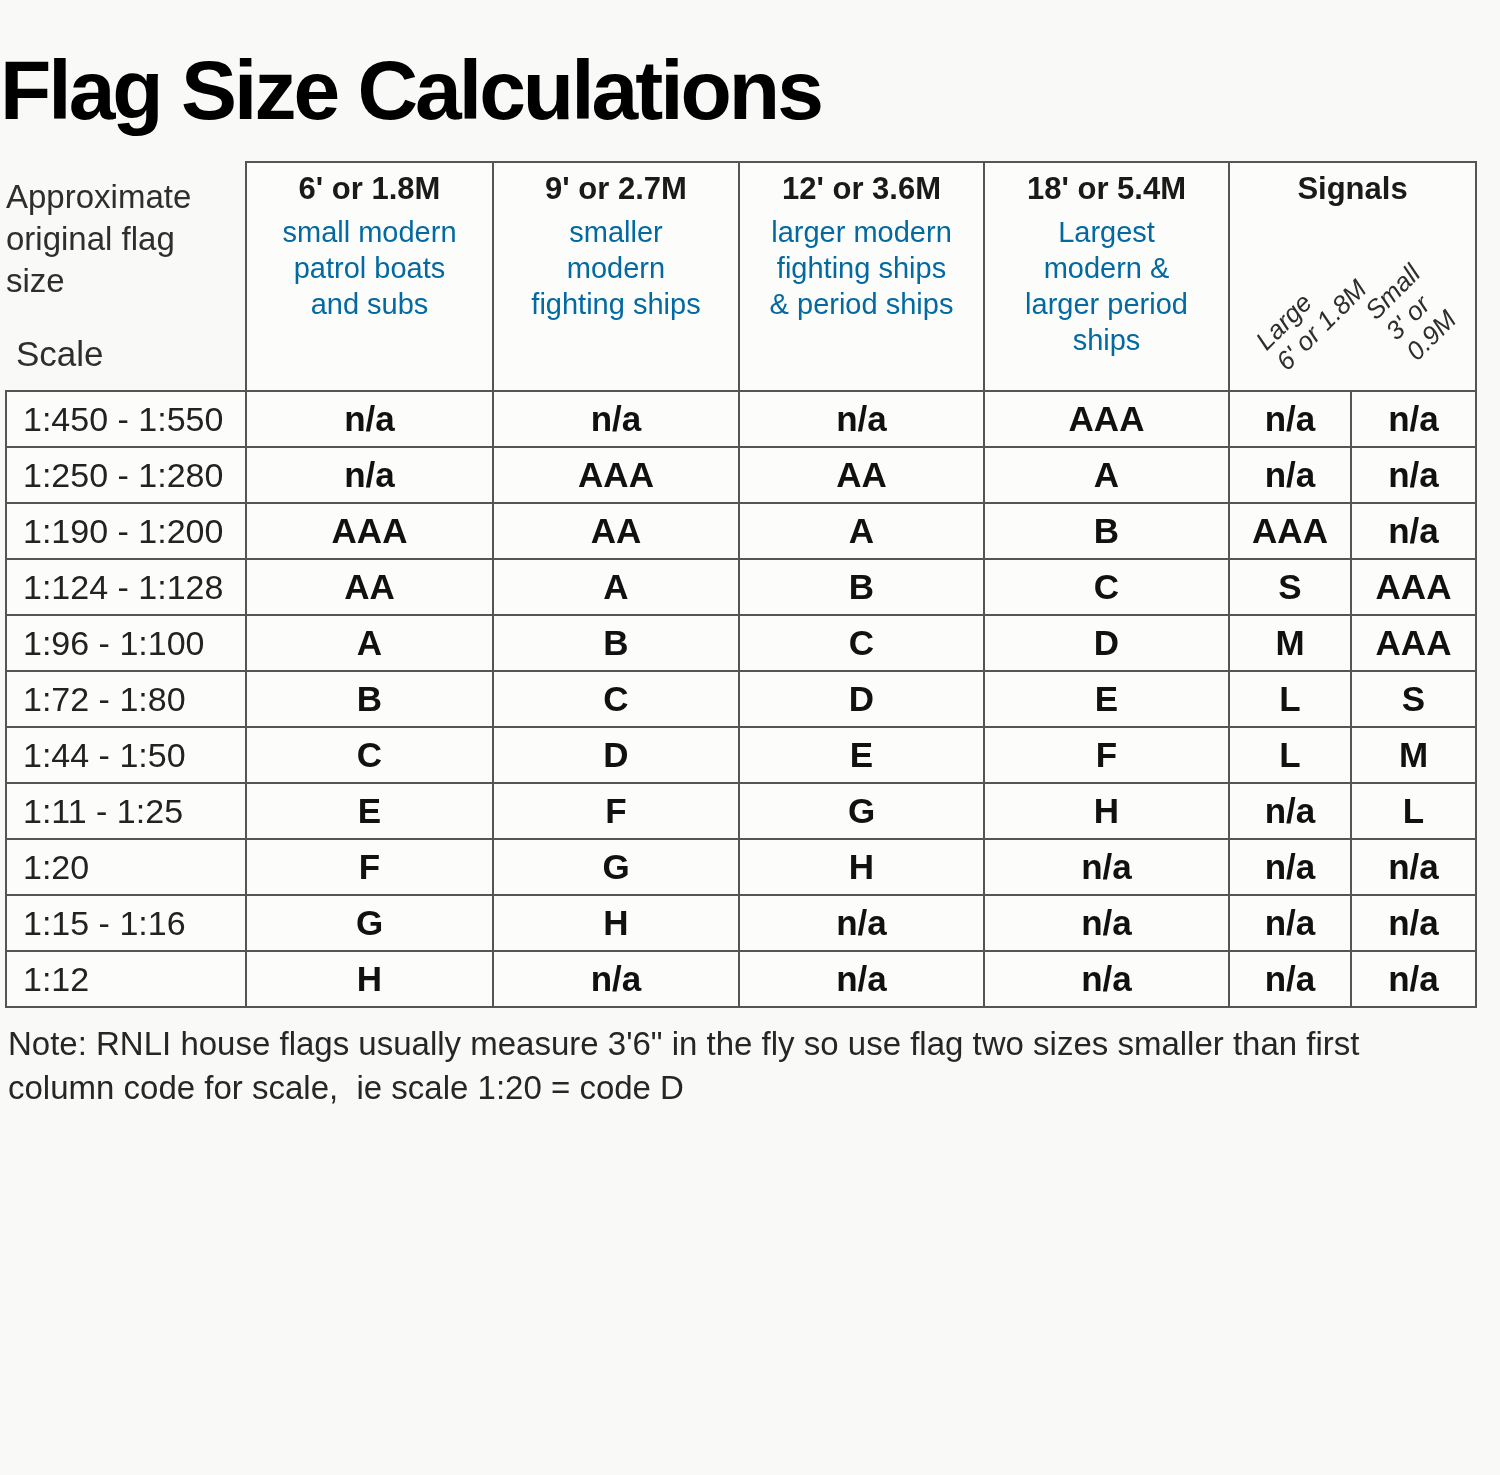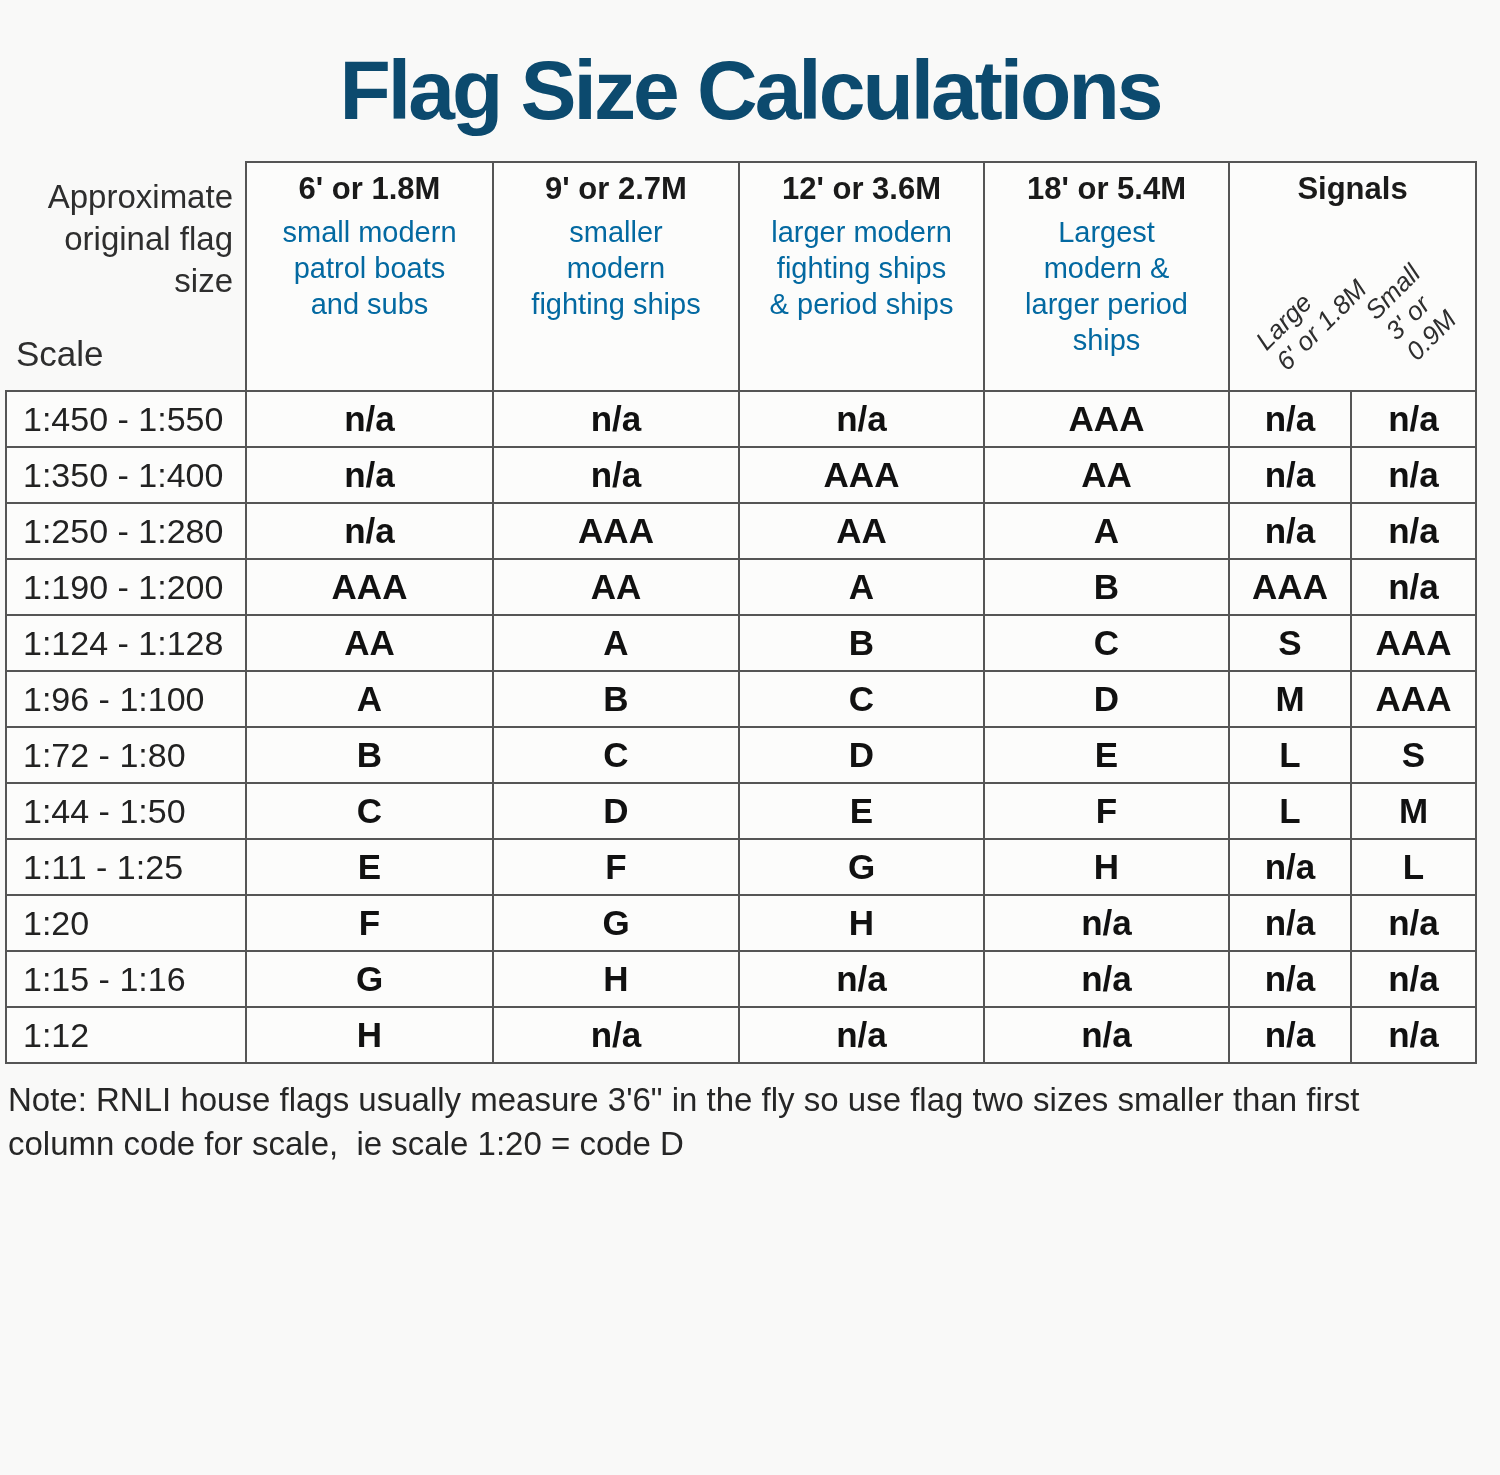--- a/index.html
+++ b/index.html
@@ -8,44 +8,43 @@
     width: 1500px;
     height: 1475px;
     background: #f9f9f8;
     font-family: "Liberation Sans", "DejaVu Sans", sans-serif;
     color: #1c1c1c;
     overflow: hidden;
   }
   .title {
     margin: 0;
     padding-top: 42px;
-    text-align: center;
     font-size: 84px;
     font-weight: bold;
     letter-spacing: -3px;
-    color: #0c4a6e;
+    color: #000000;
   }
   table.flag-table {
     border-collapse: collapse;
     table-layout: fixed;
     width: 1470px;
     margin: 22px 0 0 5px;
   }
   .flag-table th, .flag-table td {
     border: 2px solid #555;
     background: #fcfcfb;
     overflow: hidden;
   }
   
   th.corner {
     border: none;
     background: transparent;
     position: relative;
     vertical-align: top;
-    text-align: right;
+    text-align: left;
     padding: 14px 12px 0 0;
     font-weight: normal;
   }
   .corner-main {
     font-size: 33px;
     line-height: 1.28;
     white-space: pre-line;
     color: #2e2e2e;
   }
   .scale-label {
@@ -175,29 +174,20 @@
         <tr>
           <td class="scale-cell">1:450 - 1:550</td>
           <td class="code-cell">n/a</td>
           <td class="code-cell">n/a</td>
           <td class="code-cell">n/a</td>
           <td class="code-cell">AAA</td>
           <td class="code-cell">n/a</td>
           <td class="code-cell">n/a</td>
         </tr>
         <tr>
-          <td class="scale-cell">1:350 - 1:400</td>
-          <td class="code-cell">n/a</td>
-          <td class="code-cell">n/a</td>
-          <td class="code-cell">AAA</td>
-          <td class="code-cell">AA</td>
-          <td class="code-cell">n/a</td>
-          <td class="code-cell">n/a</td>
-        </tr>
-        <tr>
           <td class="scale-cell">1:250 - 1:280</td>
           <td class="code-cell">n/a</td>
           <td class="code-cell">AAA</td>
           <td class="code-cell">AA</td>
           <td class="code-cell">A</td>
           <td class="code-cell">n/a</td>
           <td class="code-cell">n/a</td>
         </tr>
         <tr>
           <td class="scale-cell">1:190 - 1:200</td>

